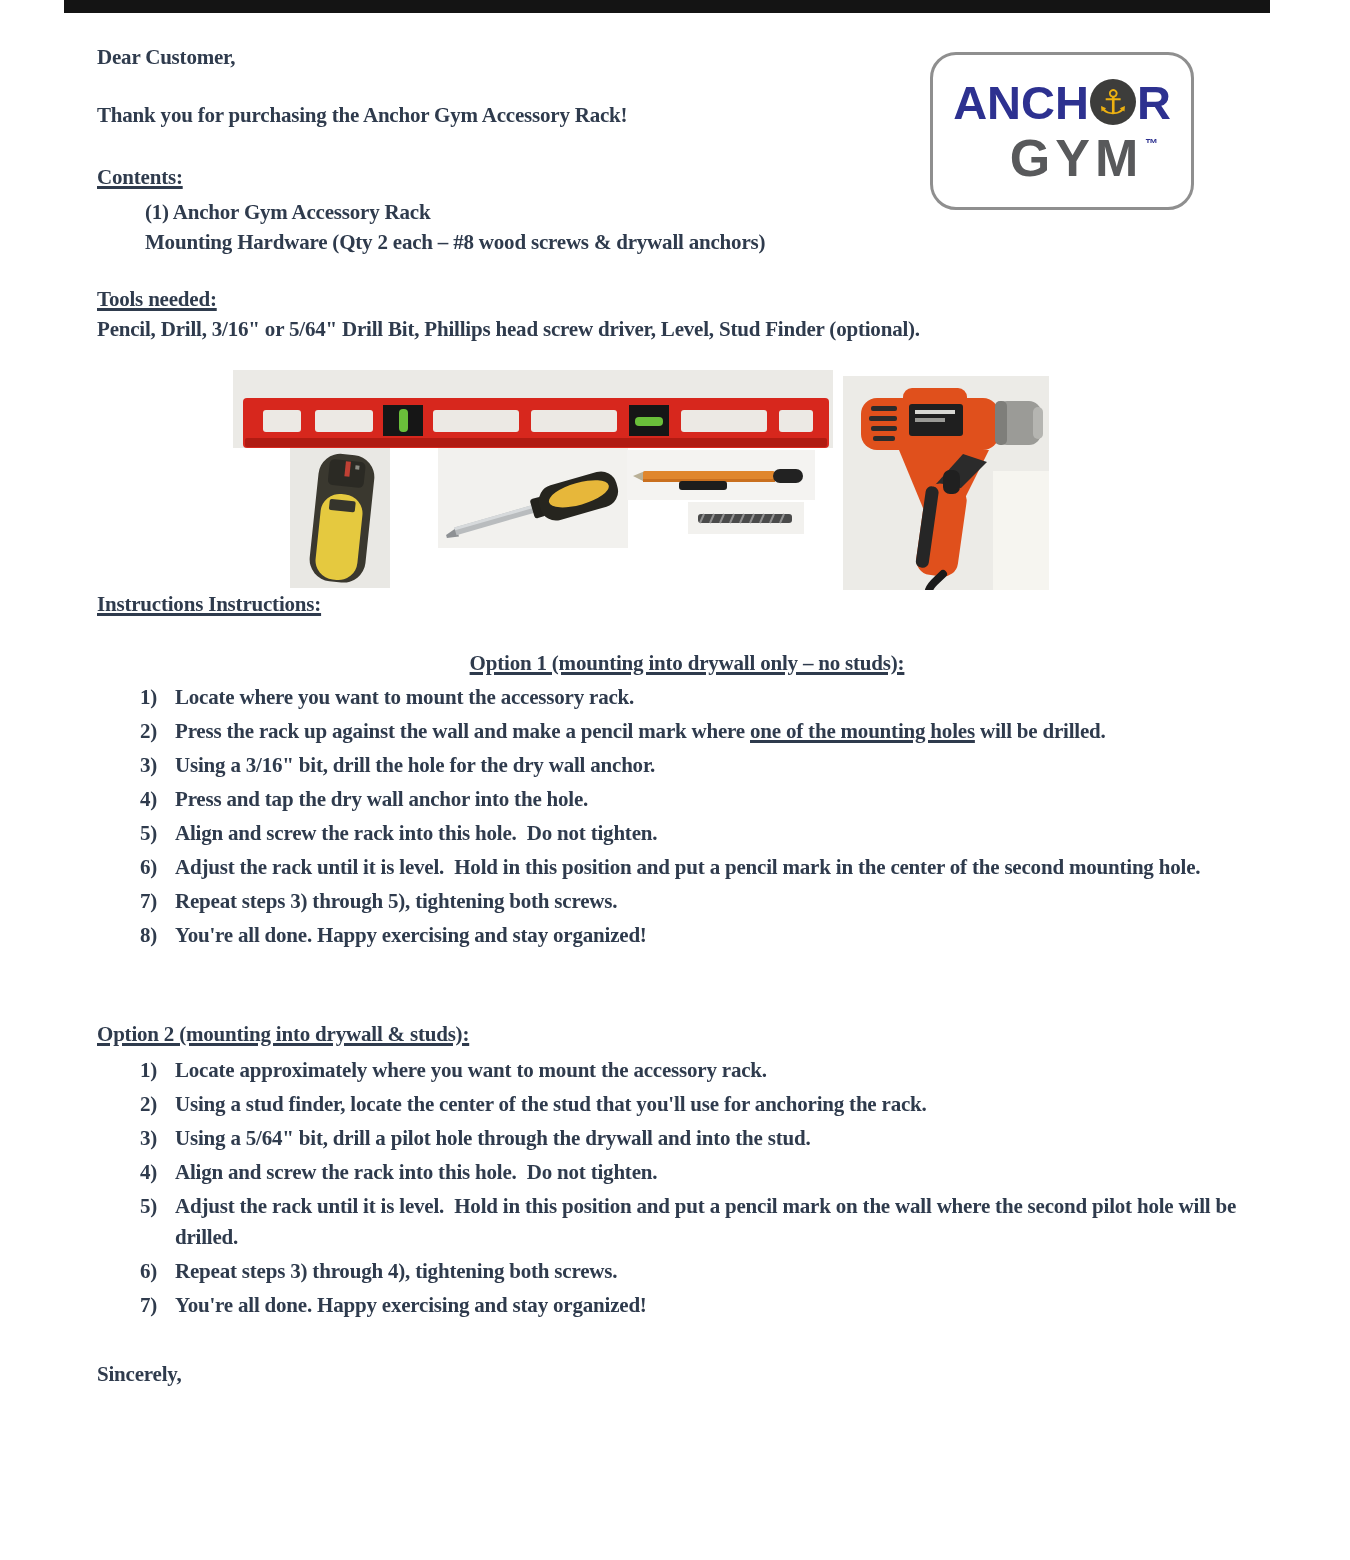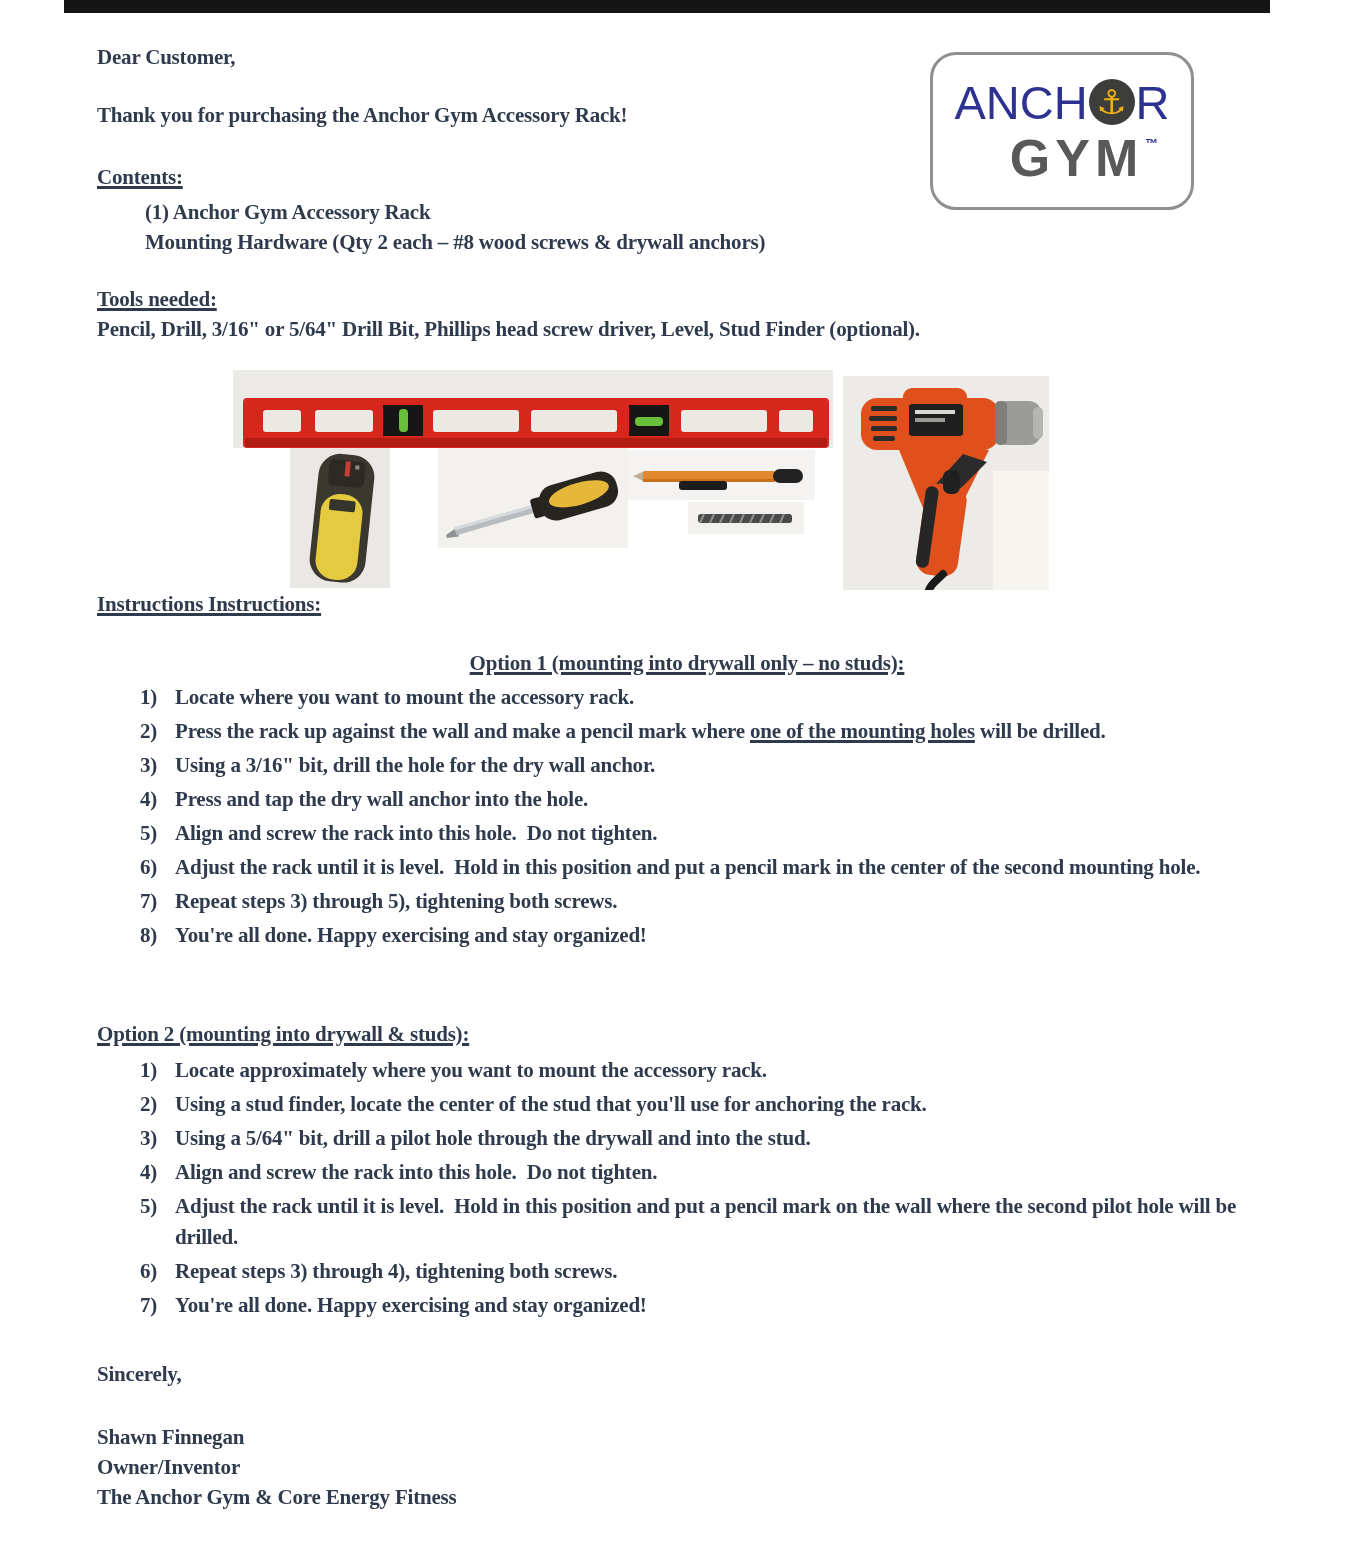--- a/index.html
+++ b/index.html
@@ -23,21 +23,21 @@
   
   .logo{
     position:absolute;left:930px;top:52px;width:264px;height:158px;
     background:#ffffff;border:3px solid #8f8f8f;border-radius:26px;
     box-sizing:border-box;
     font-family:"Liberation Sans","DejaVu Sans",sans-serif;
     display:flex;flex-direction:column;align-items:center;justify-content:center;
   }
   .logo-line1{
     display:flex;
-    color:#2d3190;font-size:47px;font-weight:400;letter-spacing:0px;line-height:1;
+    color:#2d3190;font-size:47px;font-weight:700;letter-spacing:0px;line-height:1;
   }
   .logo-o{
     width:46px;height:46px;border-radius:50%;background:#3d3d3b;
     display:flex;align-items:center;justify-content:center;margin:0 1px;
   }
   .anchor-glyph{color:#edb111;font-size:34px;line-height:1;font-family:"DejaVu Sans",sans-serif;}
   .logo-line2{
     color:#58595b;font-size:52px;font-weight:800;letter-spacing:5px;line-height:1;
     margin-top:6px;position:relative;margin-left:44px;
   }
@@ -200,19 +200,14 @@
     <li>Using a stud finder, locate the center of the stud that you'll use for anchoring the rack.</li>
     <li>Using a 5/64" bit, drill a pilot hole through the drywall and into the stud.</li>
     <li>Align and screw the rack into this hole.&nbsp; Do not tighten.</li>
     <li>Adjust the rack until it is level.&nbsp; Hold in this position and put a pencil mark on the wall where the second pilot hole will be drilled.</li>
     <li>Repeat steps 3) through 4), tightening both screws.</li>
     <li>You're all done. Happy exercising and stay organized!</li>
   </ol>
 
   <div class="abs" style="top:1362px;">Sincerely,</div>
 
-  <div class="abs lines" style="top:1422px;">
-    <div>Shawn Finnegan</div>
-    <div>Owner/Inventor</div>
-    <div>The Anchor Gym &amp; Core Energy Fitness</div>
-  </div>
 
 </div>
 
 </body></html>

